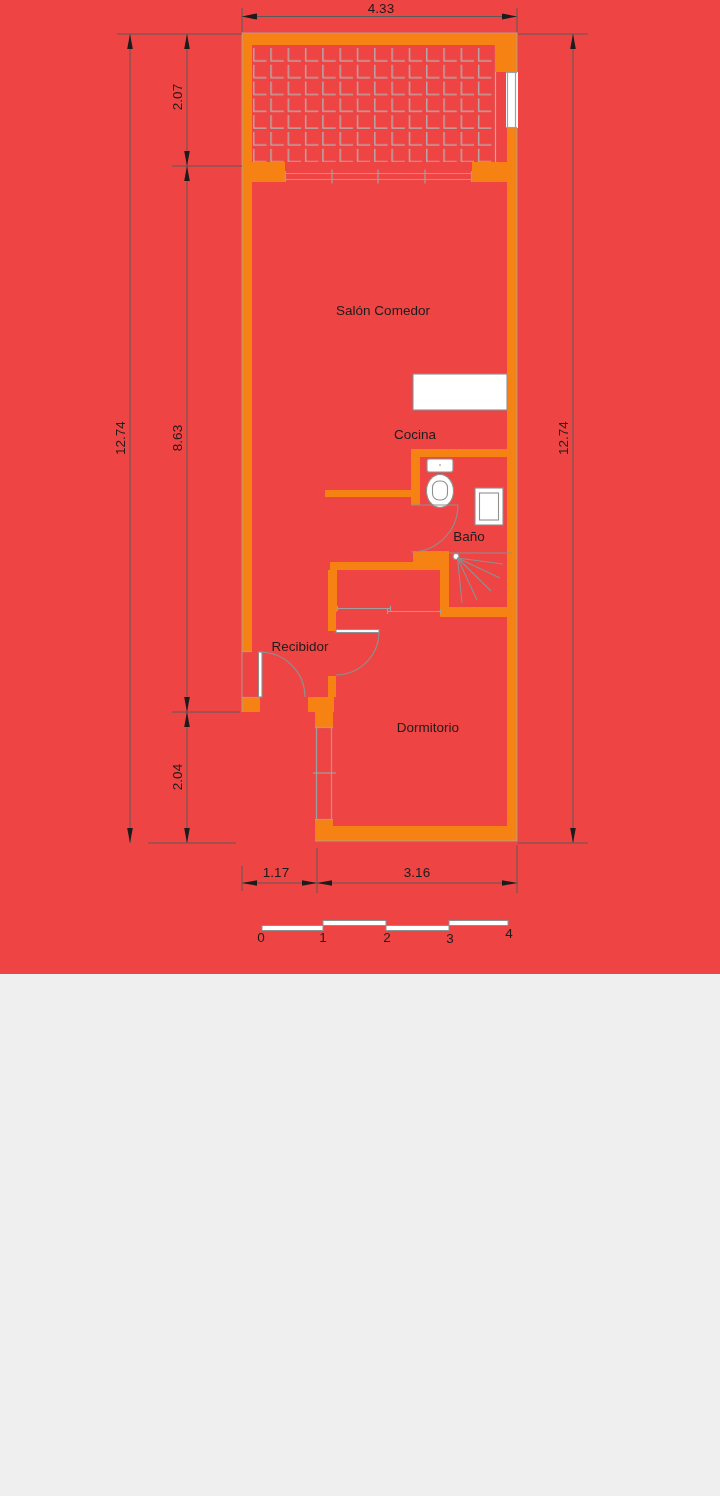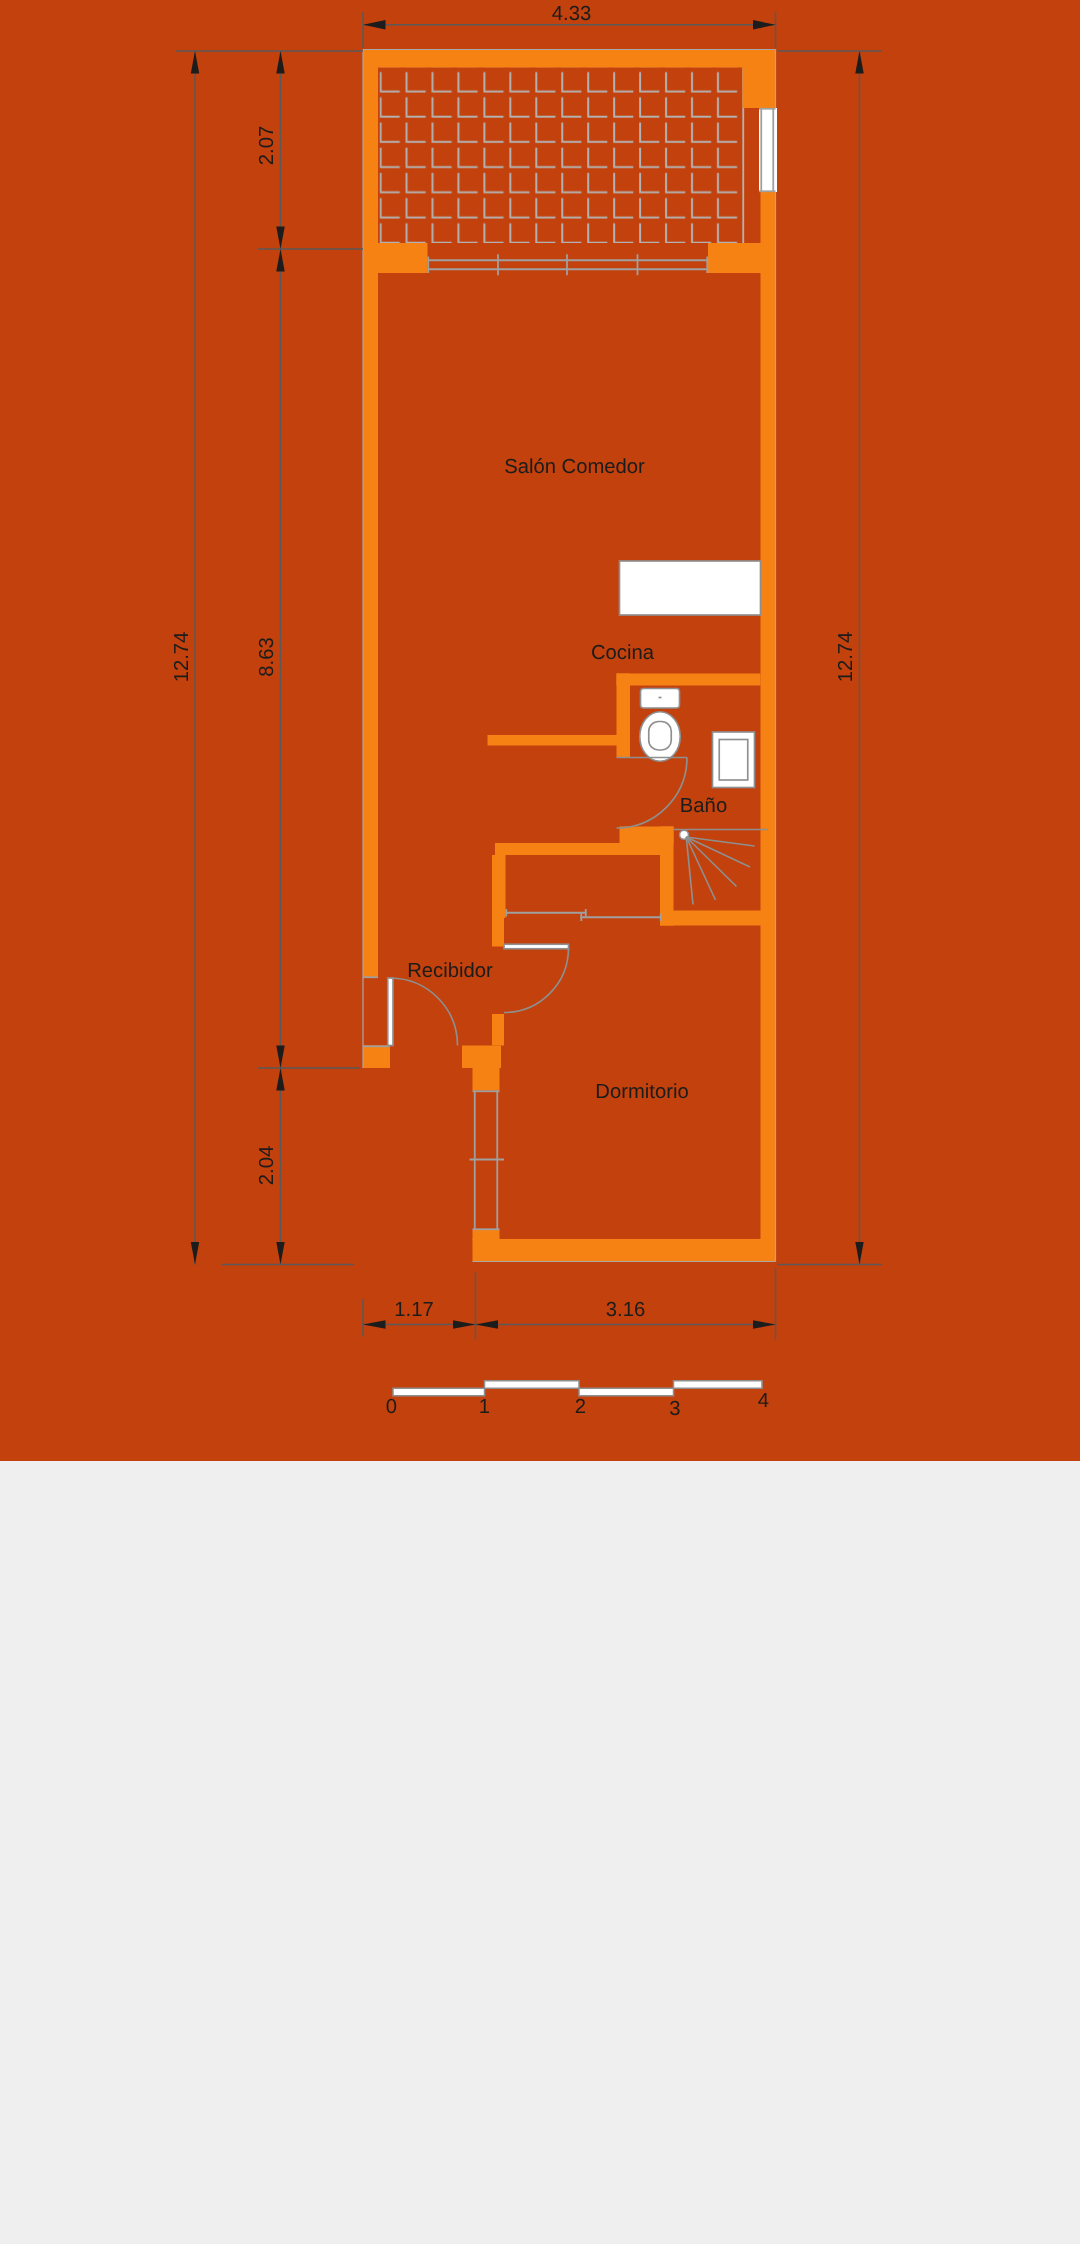--- a/index.html
+++ b/index.html
@@ -1,16 +1,16 @@
 <!DOCTYPE html>
 <html style="--wall: #F68214; --dimline: #5a5a5a; --fixline: #8f8f8f;"><head>
 <meta charset="utf-8">
 <style>
   html,body{margin:0;padding:0;background:#ffffff;}
-  .canvas{position:relative;width:720px;height:1496px;background:#c2410c;overflow:hidden;
+  .canvas{position:relative;width:720px;height:1496px;background:#ef4444;overflow:hidden;
           font-family:"Liberation Sans", sans-serif;}
   svg{display:block}
   svg text{font-family:"Liberation Sans", sans-serif;font-size:13.5px;fill:#1c1c1c;}
   .wall{fill:var(--wall,#F68214);}
   .edge{stroke:#a8a8a8;stroke-width:0.8;}
   .fix{stroke:var(--fixline,#8f8f8f);stroke-width:1.1;fill:none;}
   .fixw{stroke:var(--fixline,#8f8f8f);stroke-width:1.1;fill:#ffffff;}
   .win{stroke:#a0a0a0;stroke-width:1.2;fill:none;}
   .dim{stroke:var(--dimline,#5a5a5a);stroke-width:1;fill:none;}
   .arrow{fill:#1c1c1c;stroke:none;}

